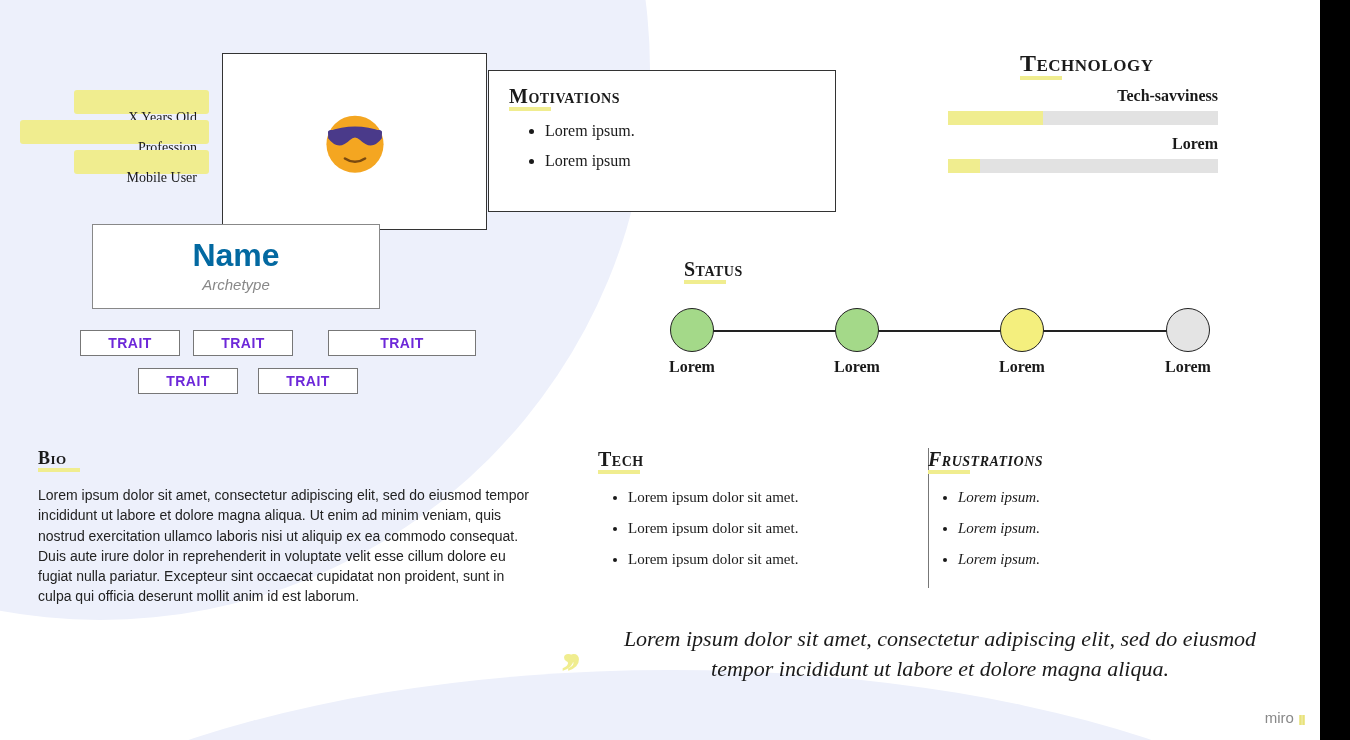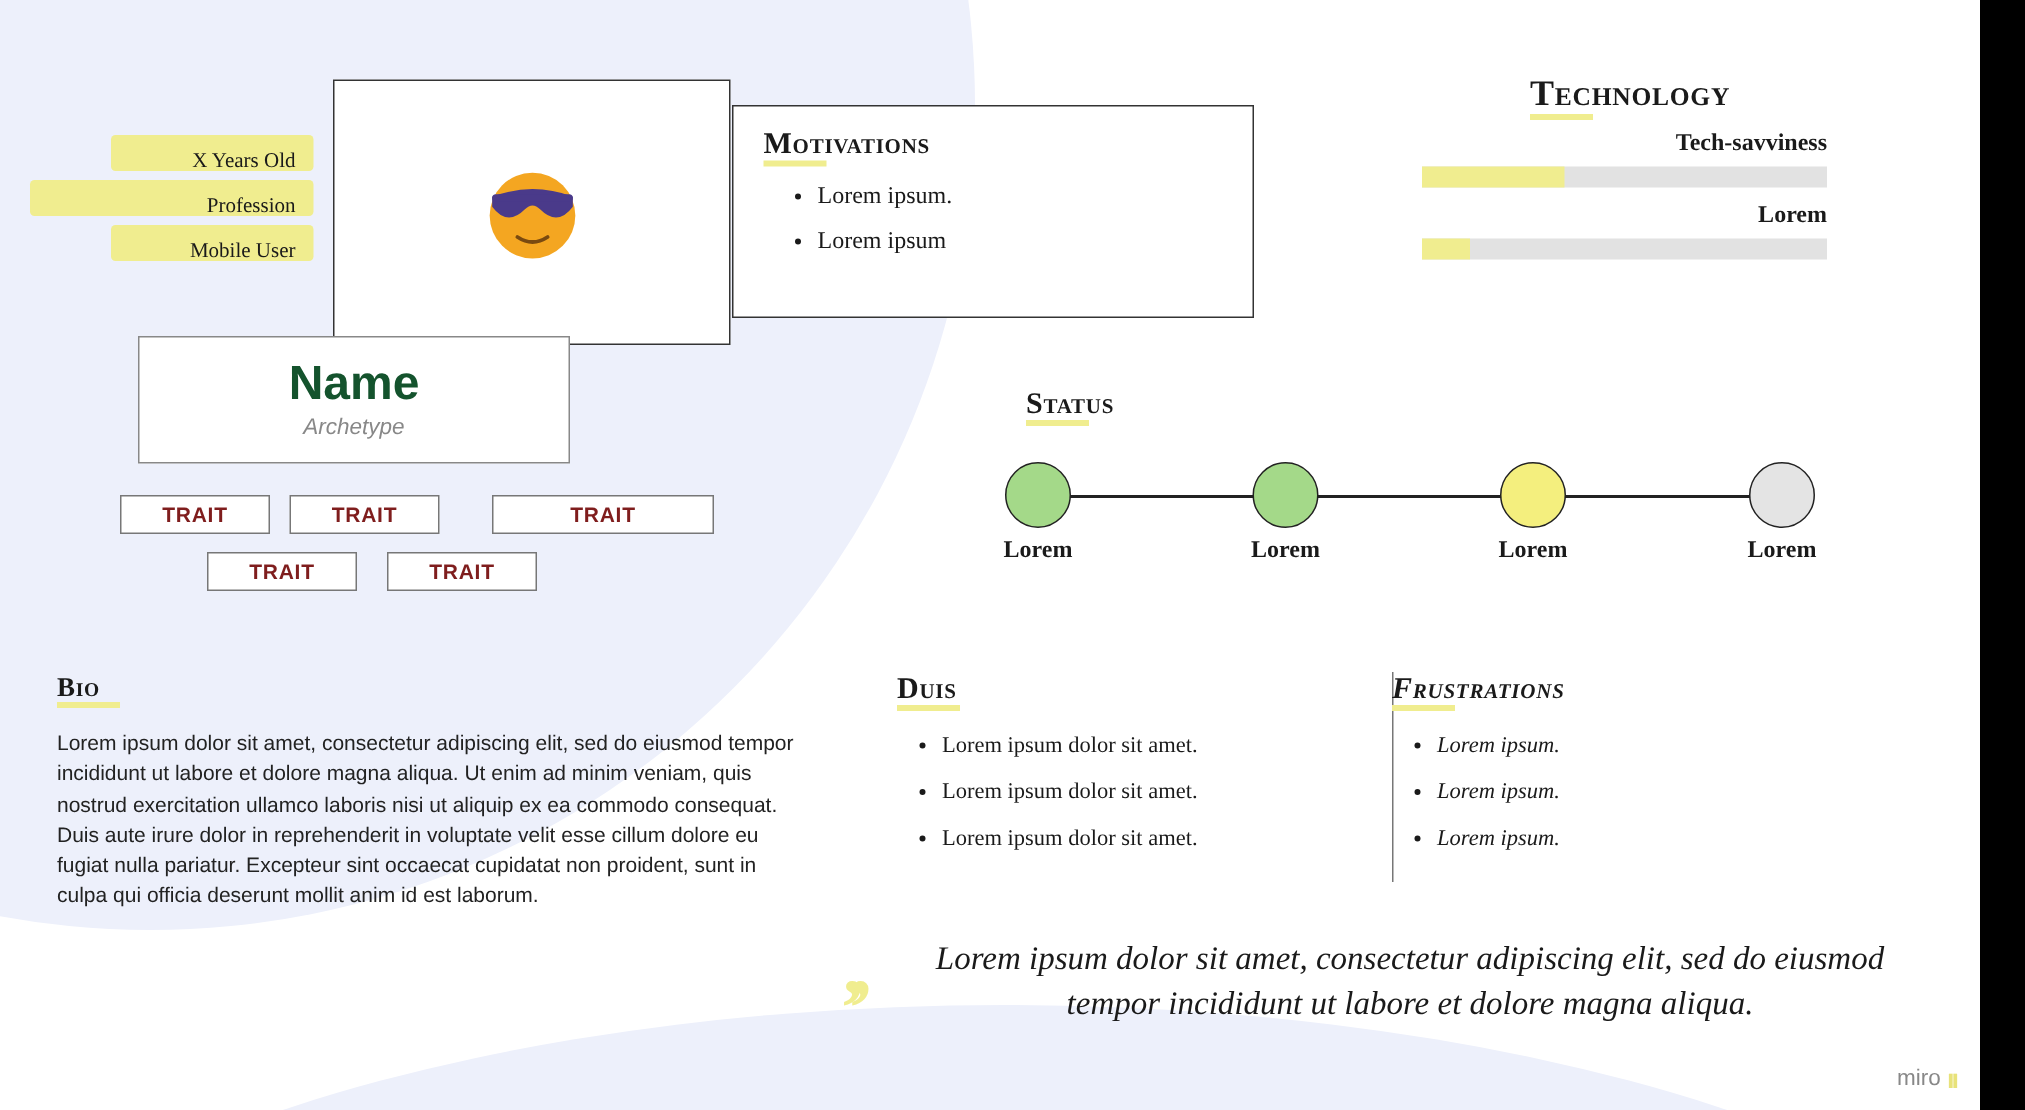--- a/index.html
+++ b/index.html
@@ -30,46 +30,46 @@
     position:relative;
     letter-spacing:.5px;
   }
   .h::after{
     content:""; position:absolute; left:0; bottom:-3px; height:4px; width:42px;
     background:#f0ed8f;
   }
 
   
   .chip {
-    position:absolute; height:24px; line-height:24px; padding:6px 12px 0 16px;
+    position:absolute; height:24px; line-height:24px; padding:16px 12px 0 16px;
     background:#f0ed8f; border-radius:3px; font-size:14px; font-family: Georgia, serif;
     text-align:right;
   }
 
   
   .avatar-card {
     position:absolute; left:222px; top:53px; width:265px; height:177px;
     background:#fff; border:1px solid #333;
   }
   .emoji {
     position:absolute; left:50%; top:50%; transform:translate(-50%,-50%);
   }
 
   
   .name-card {
     position:absolute; left:92px; top:224px; width:288px; height:85px;
     background:#fff; border:1px solid #888; text-align:center; padding-top:12px;
   }
-  .name-card .nm { font-family: Arial, Helvetica, sans-serif; font-weight:700; font-size:32px; color:#14532d;}
+  .name-card .nm { font-family: Arial, Helvetica, sans-serif; font-weight:700; font-size:32px; color:#0369a1;}
   .name-card .arch { font-family: Arial, Helvetica, sans-serif; font-style:italic; color:#888; font-size:15px; margin-top:2px;}
 
   
   .trait {
     position:absolute; width:100px; height:26px; border:1px solid #777; background:#fff;
-    text-align:center; line-height:24px; font-weight:700; font-size:14px; color:#7f1d1d;
+    text-align:center; line-height:24px; font-weight:700; font-size:14px; color:#6d28d9;
     font-family: Arial, Helvetica, sans-serif; letter-spacing:.5px;
   }
 
   
   .motiv {
     position:absolute; left:488px; top:70px; width:348px; height:142px;
     background:#fff; border:1px solid #333; padding:14px 20px;
   }
   .motiv .h { font-size:20px; }
   .motiv ul { margin:14px 0 0 36px; }
@@ -206,21 +206,21 @@
     <div class="dotlbl" style="left:386px;">Lorem</div>
     <div class="dotlbl" style="left:552px;">Lorem</div>
   </div>
 
   <div class="bio">
     <span class="h">Bio</span>
     <p>Lorem ipsum dolor sit amet, consectetur adipiscing elit, sed do eiusmod tempor incididunt ut labore et dolore magna aliqua. Ut enim ad minim veniam, quis nostrud exercitation ullamco laboris nisi ut aliquip ex ea commodo consequat. Duis aute irure dolor in reprehenderit in voluptate velit esse cillum dolore eu fugiat nulla pariatur. Excepteur sint occaecat cupidatat non proident, sunt in culpa qui officia deserunt mollit anim id est laborum.</p>
   </div>
 
   <div class="needs">
-    <span class="h">Duis</span>
+    <span class="h">Tech</span>
     <ul>
       <li>Lorem ipsum dolor sit amet.</li>
       <li>Lorem ipsum dolor sit amet.</li>
       <li>Lorem ipsum dolor sit amet.</li>
     </ul>
   </div>
 
   <div class="vline"></div>
 
   <div class="frus">

